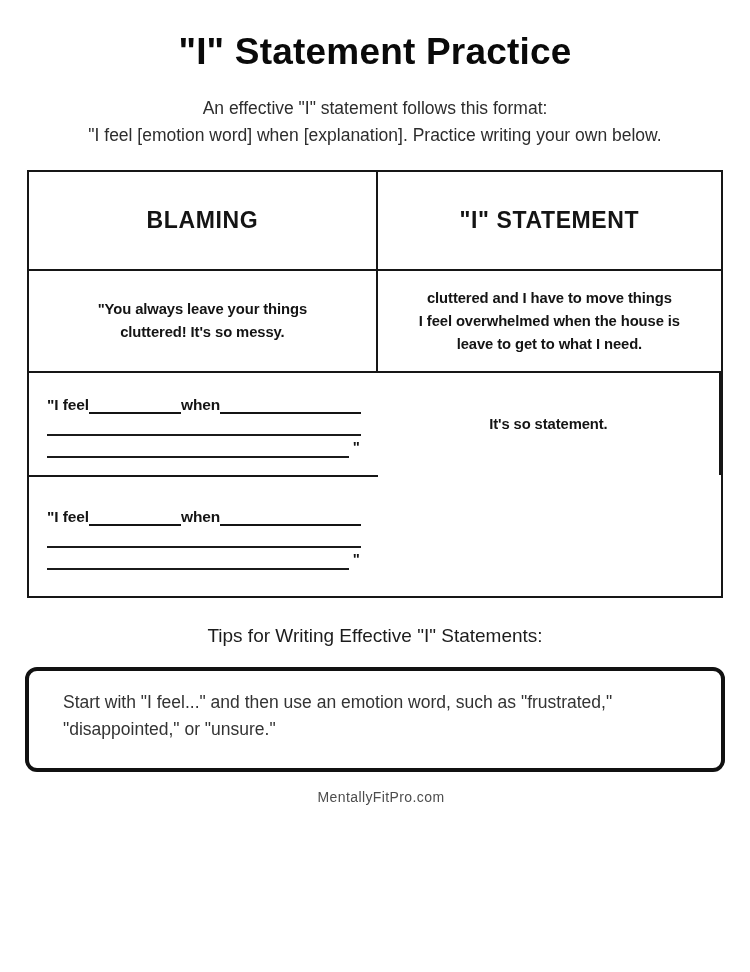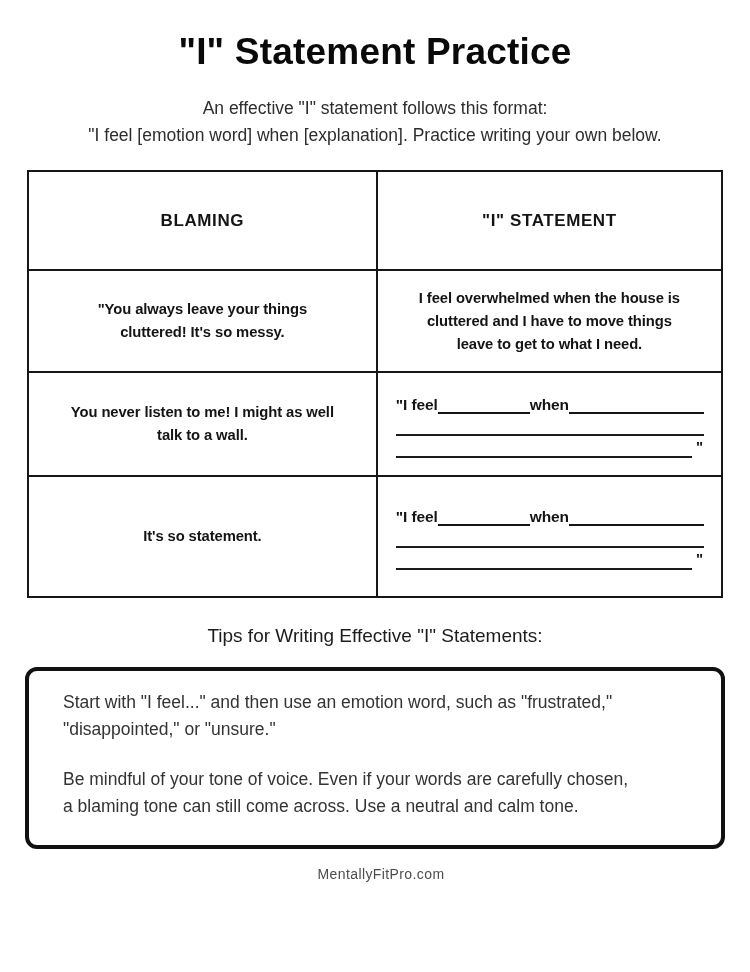--- a/index.html
+++ b/index.html
@@ -45,21 +45,21 @@
     text-align:center;
     font-weight:bold;
     font-size:14.8px;
     line-height:23px;
     letter-spacing:-0.1px;
     padding:4px 10px;
     color:#141414;
   }
   .cell.bt { border-top:2px solid #161616; }
   .cell.br { border-right:2px solid #161616; }
-  .cell.head { font-size:17px; letter-spacing:.6px; }
+  .cell.head { font-size:23px; letter-spacing:.6px; }
   .cell div { white-space:nowrap; }
 
   .fill-cell {
     display:flex;
     flex-direction:column;
     justify-content:center;
     align-items:stretch;
     text-align:left;
     padding:6px 17px 2px 18px;
   }
@@ -126,29 +126,25 @@
     </div>
     <div class="cell head">
       <div>"I" STATEMENT</div>
     </div>
 
     <div class="cell bt br">
       <div>"You always leave your things</div>
       <div>cluttered! It's so messy.</div>
     </div>
     <div class="cell bt">
+      <div>cluttered and I have to move things</div>
       <div>I feel overwhelmed when the house is</div>
-      <div>cluttered and I have to move things</div>
       <div>leave to get to what I need.</div>
     </div>
 
-    <div class="cell bt br">
-      <div>You never listen to me! I might as well</div>
-      <div>talk to a wall.</div>
-    </div>
     <div class="cell bt fill-cell">
       <div class="fl1">
         <span>"I feel</span>
           <span class="blank-short"></span>
           <span>when</span>
           <span class="blank-rest"></span>
       </div>
       <div class="fl2"></div>
       <div class="fl3">
         <div class="line"></div>
@@ -175,23 +171,19 @@
 
   </div>
 
   <div class="tips-heading">Tips for Writing Effective "I" Statements:</div>
 
   <div class="tips-box">
     <div class="tip">
       <div>Start with "I feel..." and then use an emotion word, such as "frustrated,"</div>
       <div>"disappointed," or "unsure."</div>
     </div>
-    <div class="tip">
-      <div>Be mindful of your tone of voice. Even if your words are carefully chosen,</div>
-      <div>a blaming tone can still come across. Use a neutral and calm tone.</div>
-    </div>
   </div>
 
   <div class="footer">
     <span>MentallyFitPro.com</span>
   </div>
 
 </div>
 
 </body></html>

